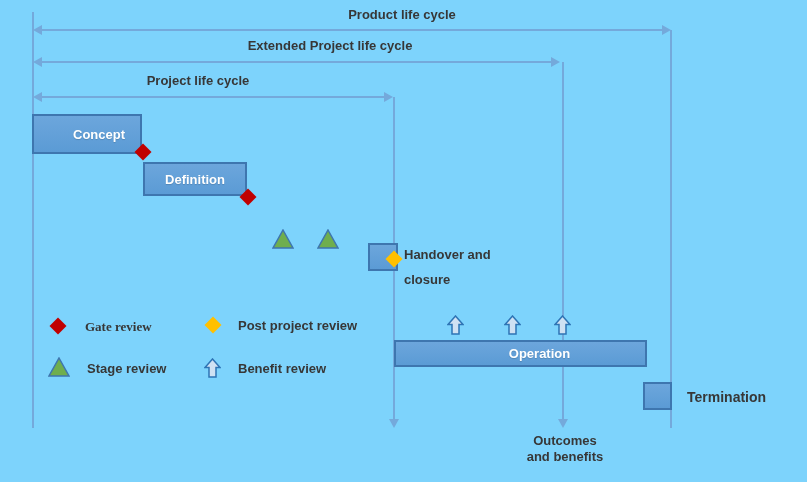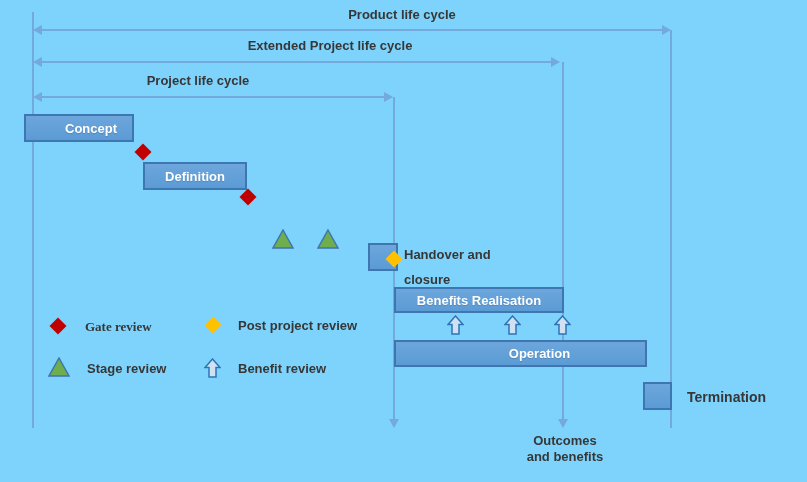--- a/index.html
+++ b/index.html
@@ -74,24 +74,23 @@
     <div class="ah ah-right" style="left:384px; top:92px;"></div>
   </div>
 
   <div class="vline" style="left:32px;  top:12px; height:416px;"></div>
   <div class="vline" style="left:393px; top:97px; height:323px;"></div>
   <div class="ah ah-down" style="left:389px; top:419px;"></div>
   <div class="vline" style="left:562px; top:62px; height:358px;"></div>
   <div class="ah ah-down" style="left:558px; top:419px;"></div>
   <div class="vline" style="left:670px; top:30px; height:398px;"></div>
 
-  <div class="box" style="left:24px;  top:114px; width:110px; height:28px;padding-left:24px;">Concept</div>
-  <div class="box" style="left:143px; top:162px; width:104px; height:28px;">Definition</div>
+  <div class="box" style="left:32px;  top:114px; width:110px; height:40px;padding-left:24px;">Concept</div>
+  <div class="box" style="left:143px; top:162px; width:104px; height:34px;">Definition</div>
   <div class="box" style="left:368px; top:243px; width:30px;  height:28px;"></div>
-  <div class="box" style="left:394px; top:287px; width:170px; height:26px;">Benefits Realisation</div>
   <div class="box" style="left:394px; top:340px; width:253px; height:27px;padding-left:38px;">Operation</div>
   <div class="box" style="left:643px; top:382px; width:29px;  height:28px;"></div>
 
   <div class="diamond red" style="left:137px; top:146px;"></div>
   <div class="diamond red" style="left:242px; top:191px;"></div>
   <div class="diamond yellow" style="left:388px; top:253px;"></div>
 
   <svg class="marker-svg" style="left:272px; top:229px;" width="22" height="20" viewBox="0 0 22 20">
       <path class="tri-path" d="M11 1 L21 19 L1 19 Z"></path>
     </svg>

